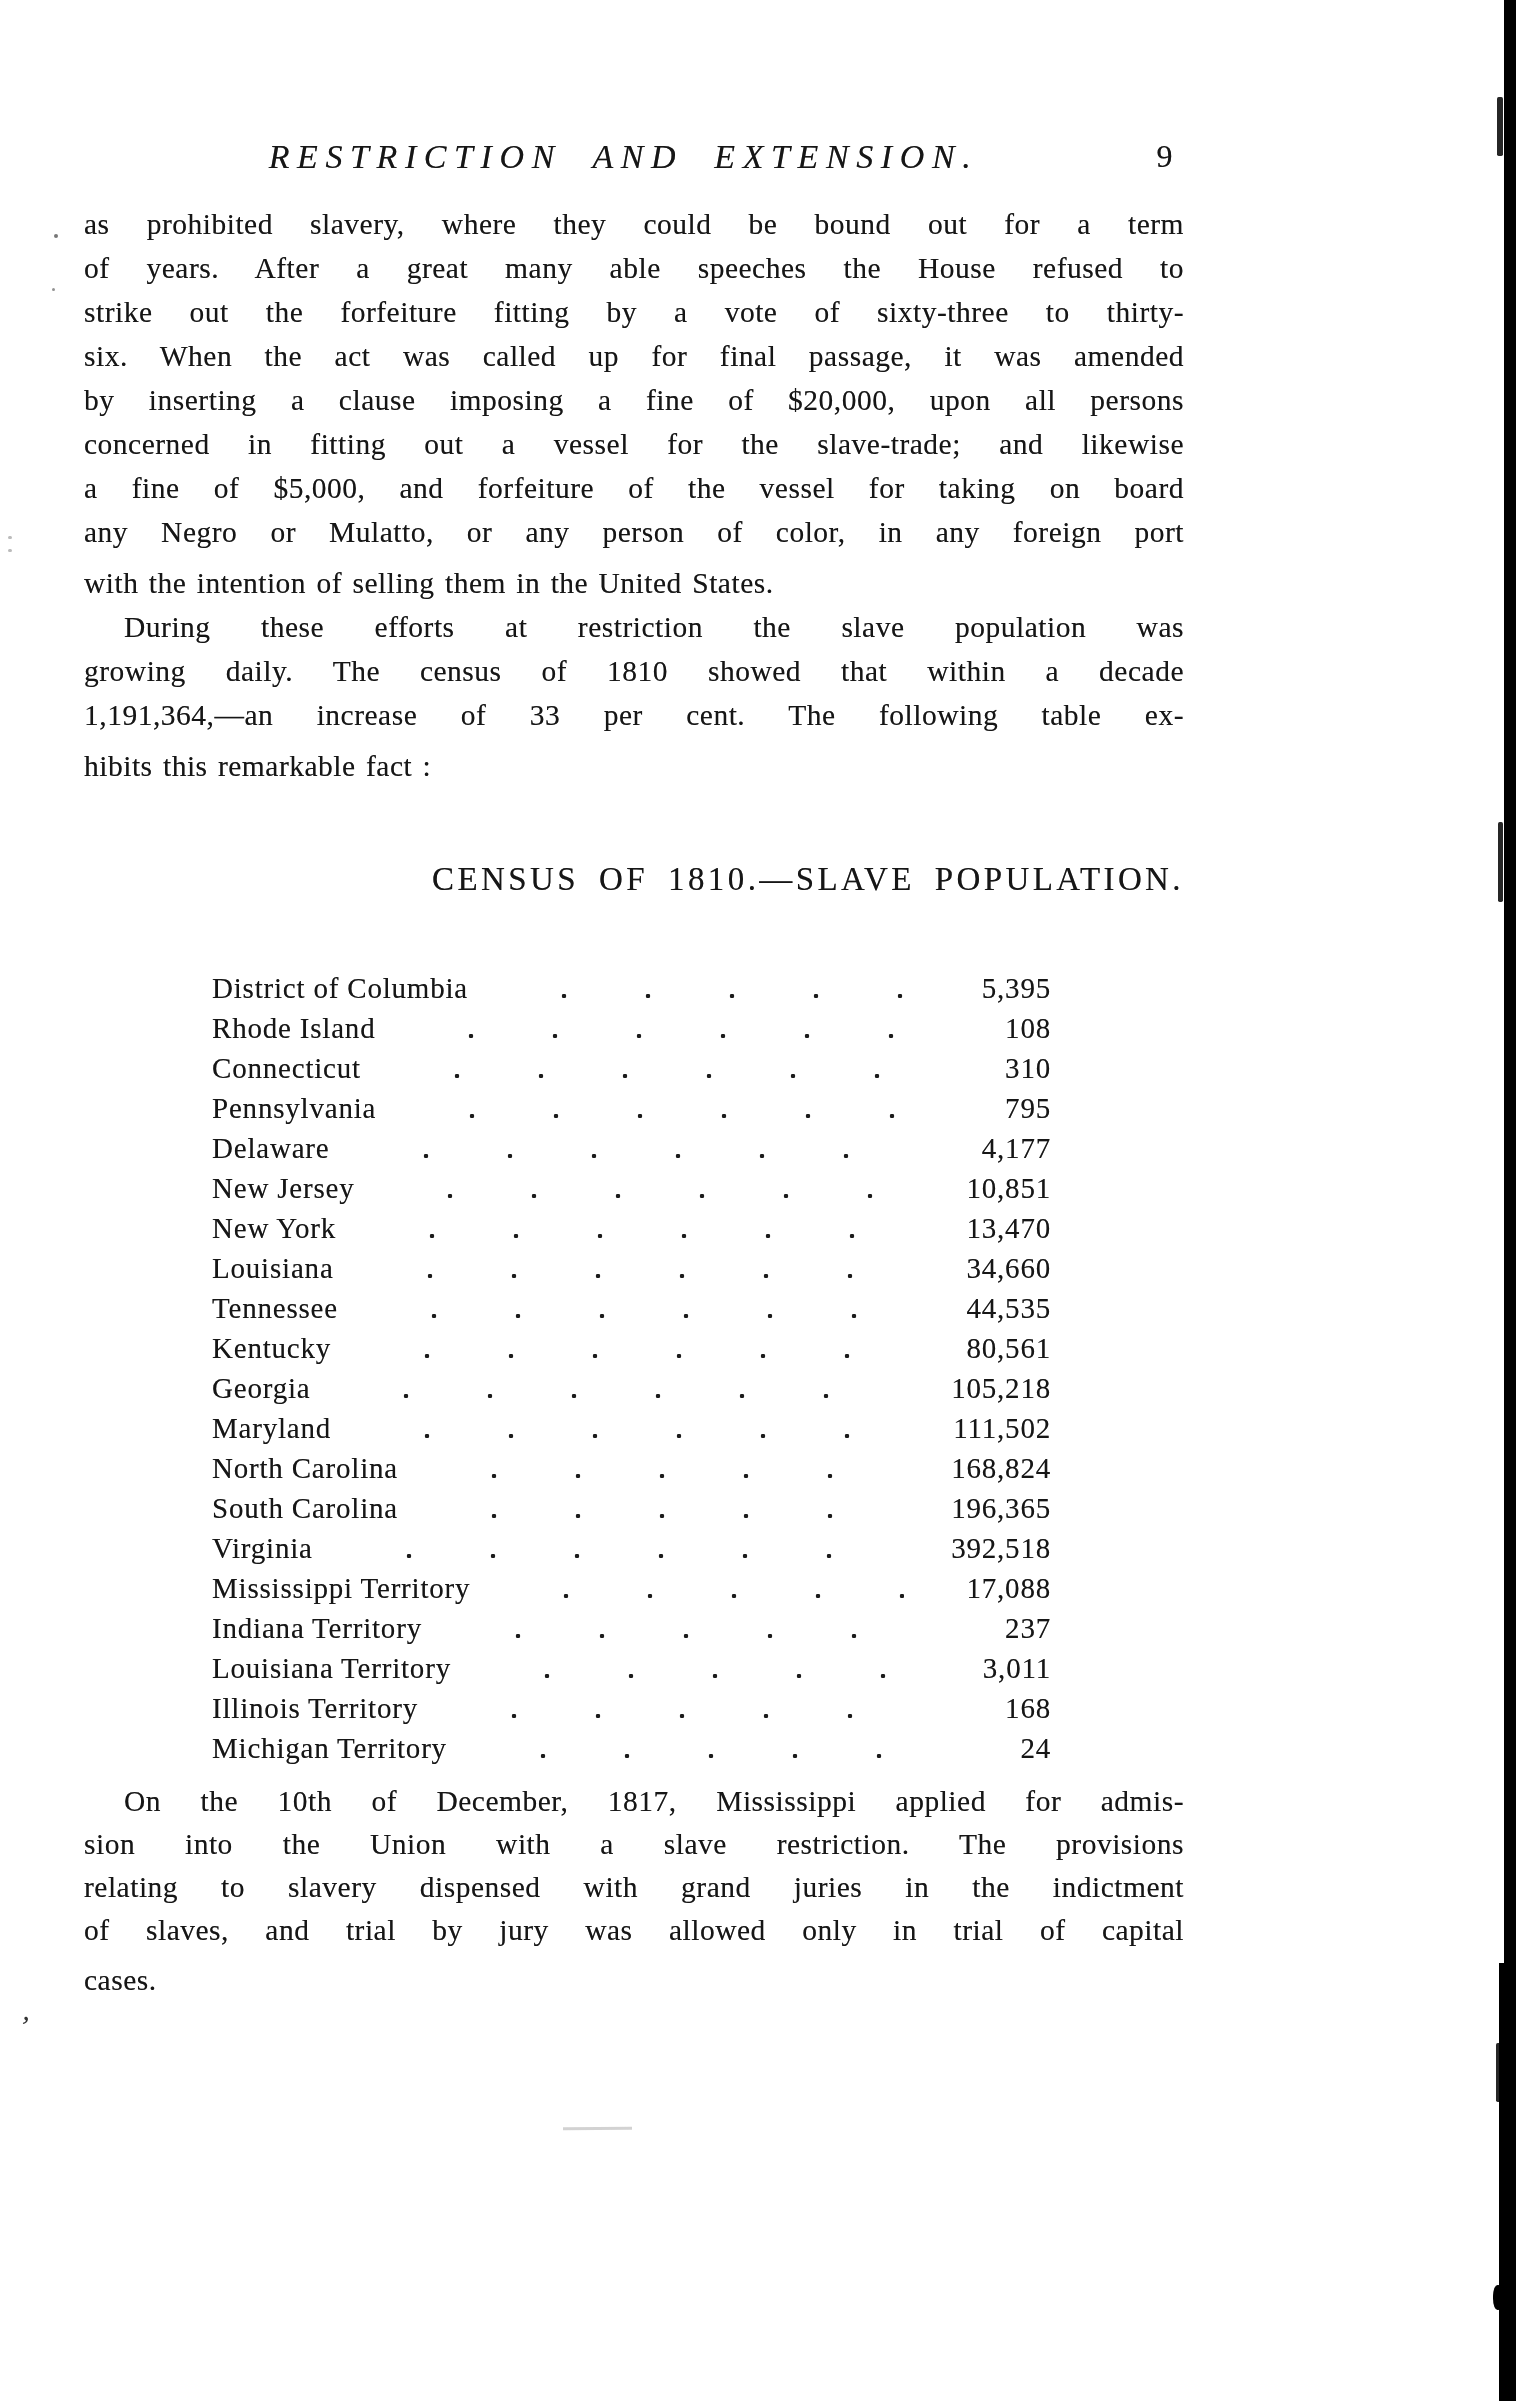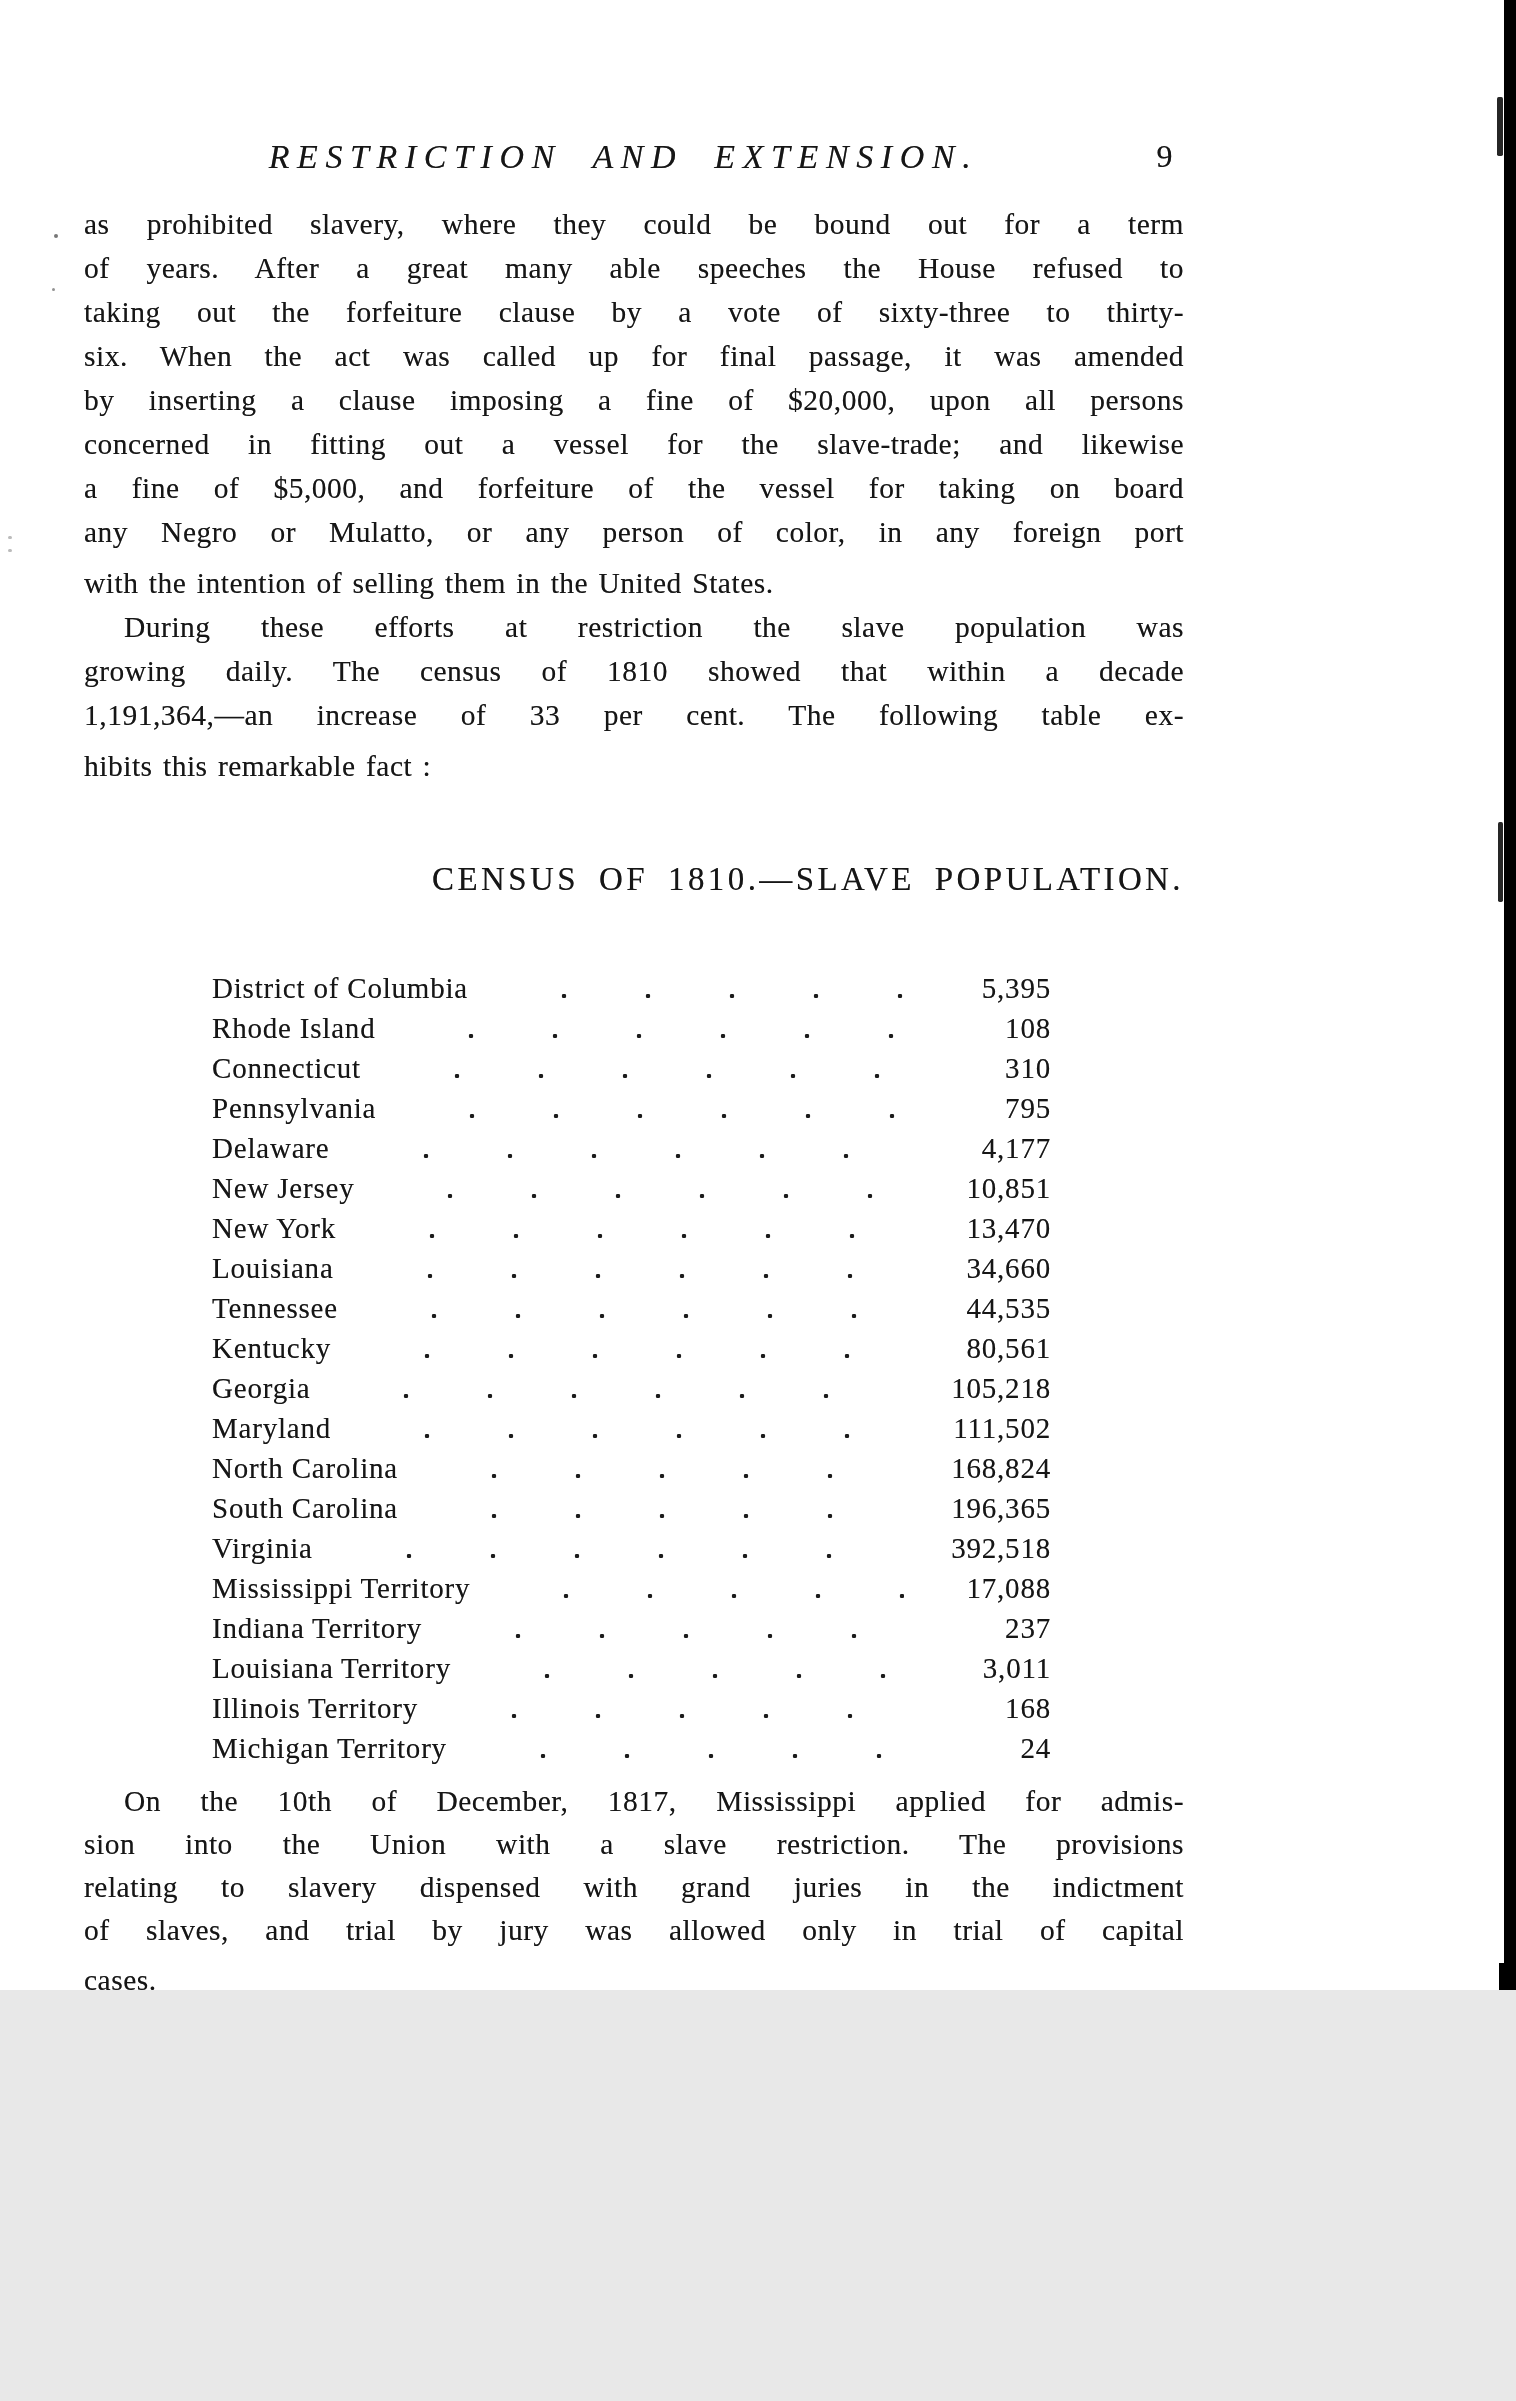--- a/index.html
+++ b/index.html
@@ -1,18 +1,18 @@
 <!DOCTYPE html>
 <html style="font-size:13.5px"><head>
 <meta charset="utf-8">
 <style>
   html,body{margin:0;padding:0;background:#e8e8e8;}
   .page{
     position:relative;
-    width:1517px;height:1990px;
+    width:1517px;height:2401px;
     background:#ffffff;
     overflow:hidden;
     font-family:"Liberation Serif","DejaVu Serif",serif;
     color:#161616;
   }
   
   .running-head{
     position:absolute;left:84px;top:138px;width:1079px;
     text-align:center;
     font-style:italic;
@@ -103,21 +103,21 @@
 <body>
 
 <div class="page">
 
   <div class="running-head">RESTRICTION AND EXTENSION.</div>
   <div class="page-number">9</div>
 
   <div class="text-block block-1">
     <div class="line j">as prohibited slavery, where they could be bound out for a term</div>
     <div class="line j">of years. After a great many able speeches the House refused to</div>
-    <div class="line j">taking out the forfeiture clause by a vote of sixty-three to thirty-</div>
+    <div class="line j">strike out the forfeiture fitting by a vote of sixty-three to thirty-</div>
     <div class="line j">six. When the act was called up for final passage, it was amended</div>
     <div class="line j">by inserting a clause imposing a fine of $20,000, upon all persons</div>
     <div class="line j">concerned in fitting out a vessel for the slave-trade; and likewise</div>
     <div class="line j">a fine of $5,000, and forfeiture of the vessel for taking on board</div>
     <div class="line j">any Negro or Mulatto, or any person of color, in any foreign port</div>
     <div class="line end">with the intention of selling them in the United States.</div>
     <div class="line j indent">During these efforts at restriction the slave population was</div>
     <div class="line j">growing daily. The census of 1810 showed that within a decade</div>
     <div class="line j">1,191,364,—an increase of 33 per cent. The following table ex-</div>
     <div class="line end">hibits this remarkable fact :</div>

